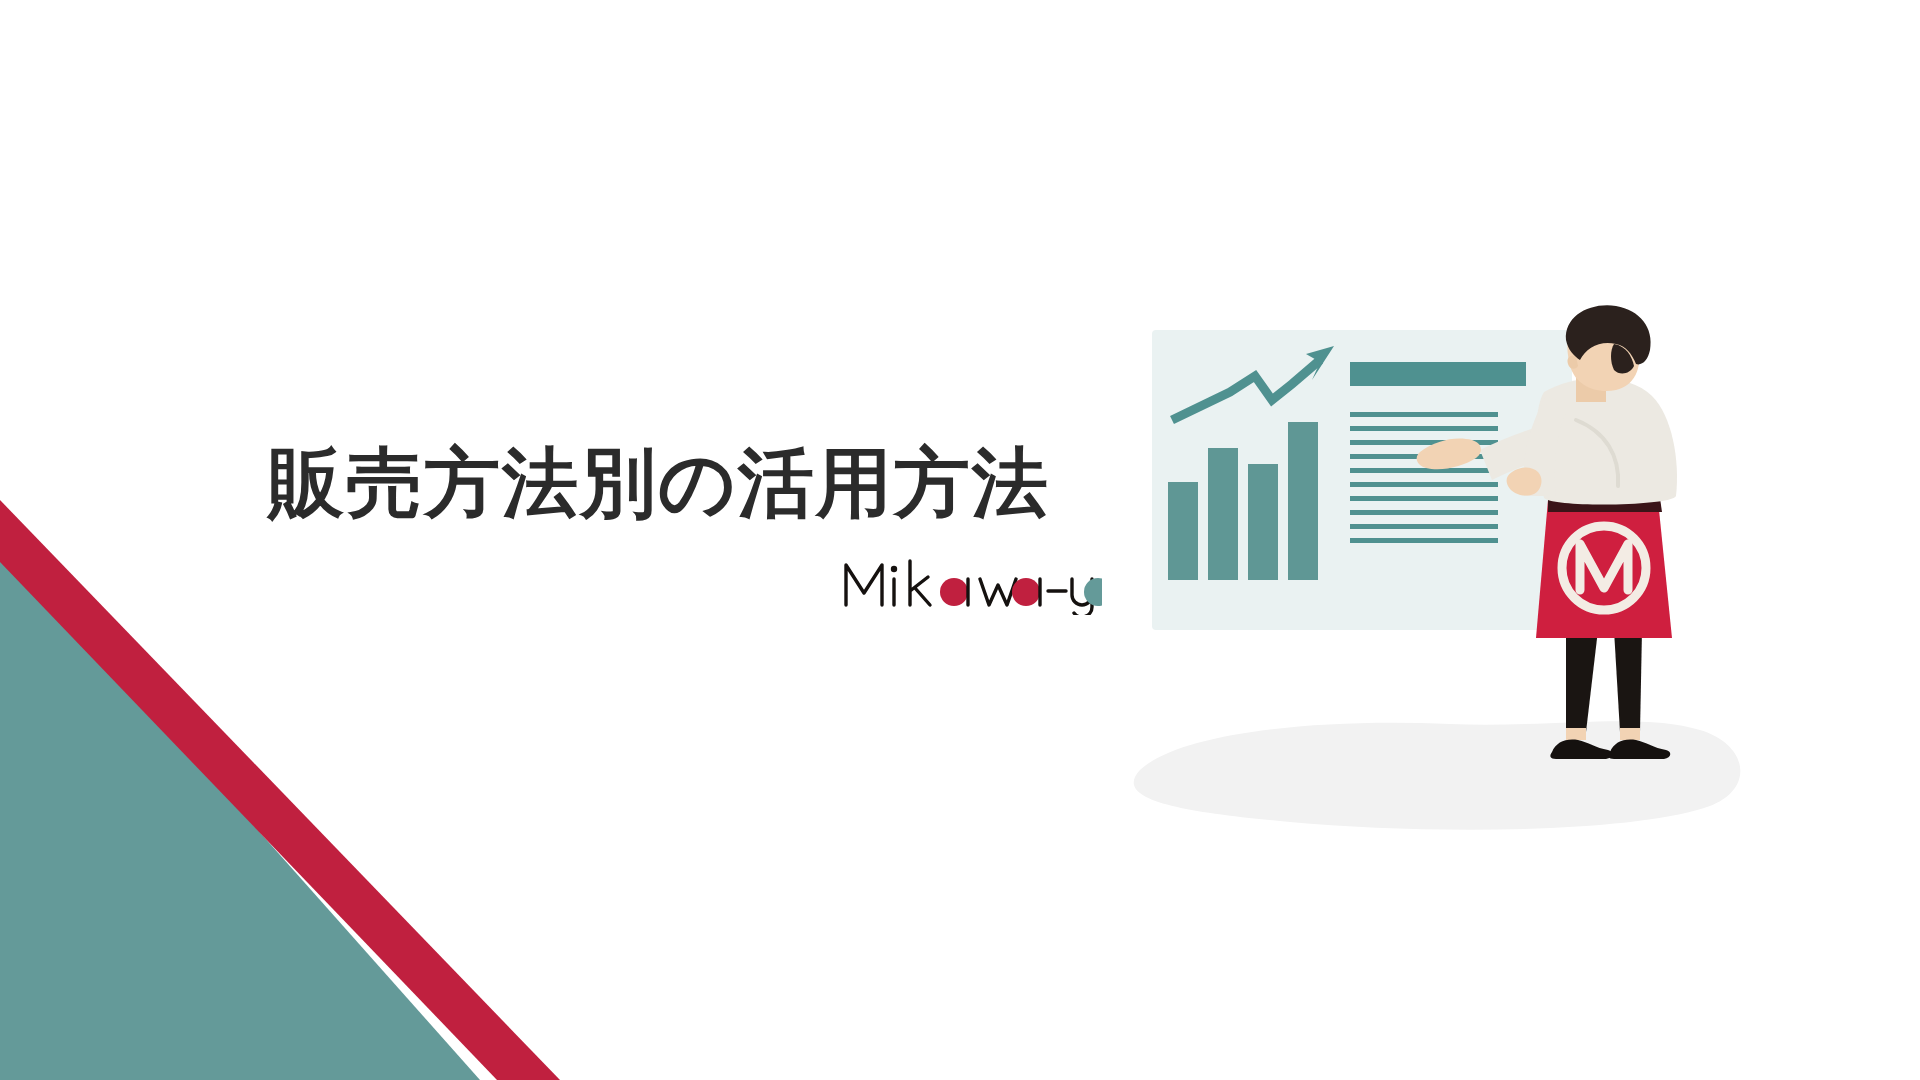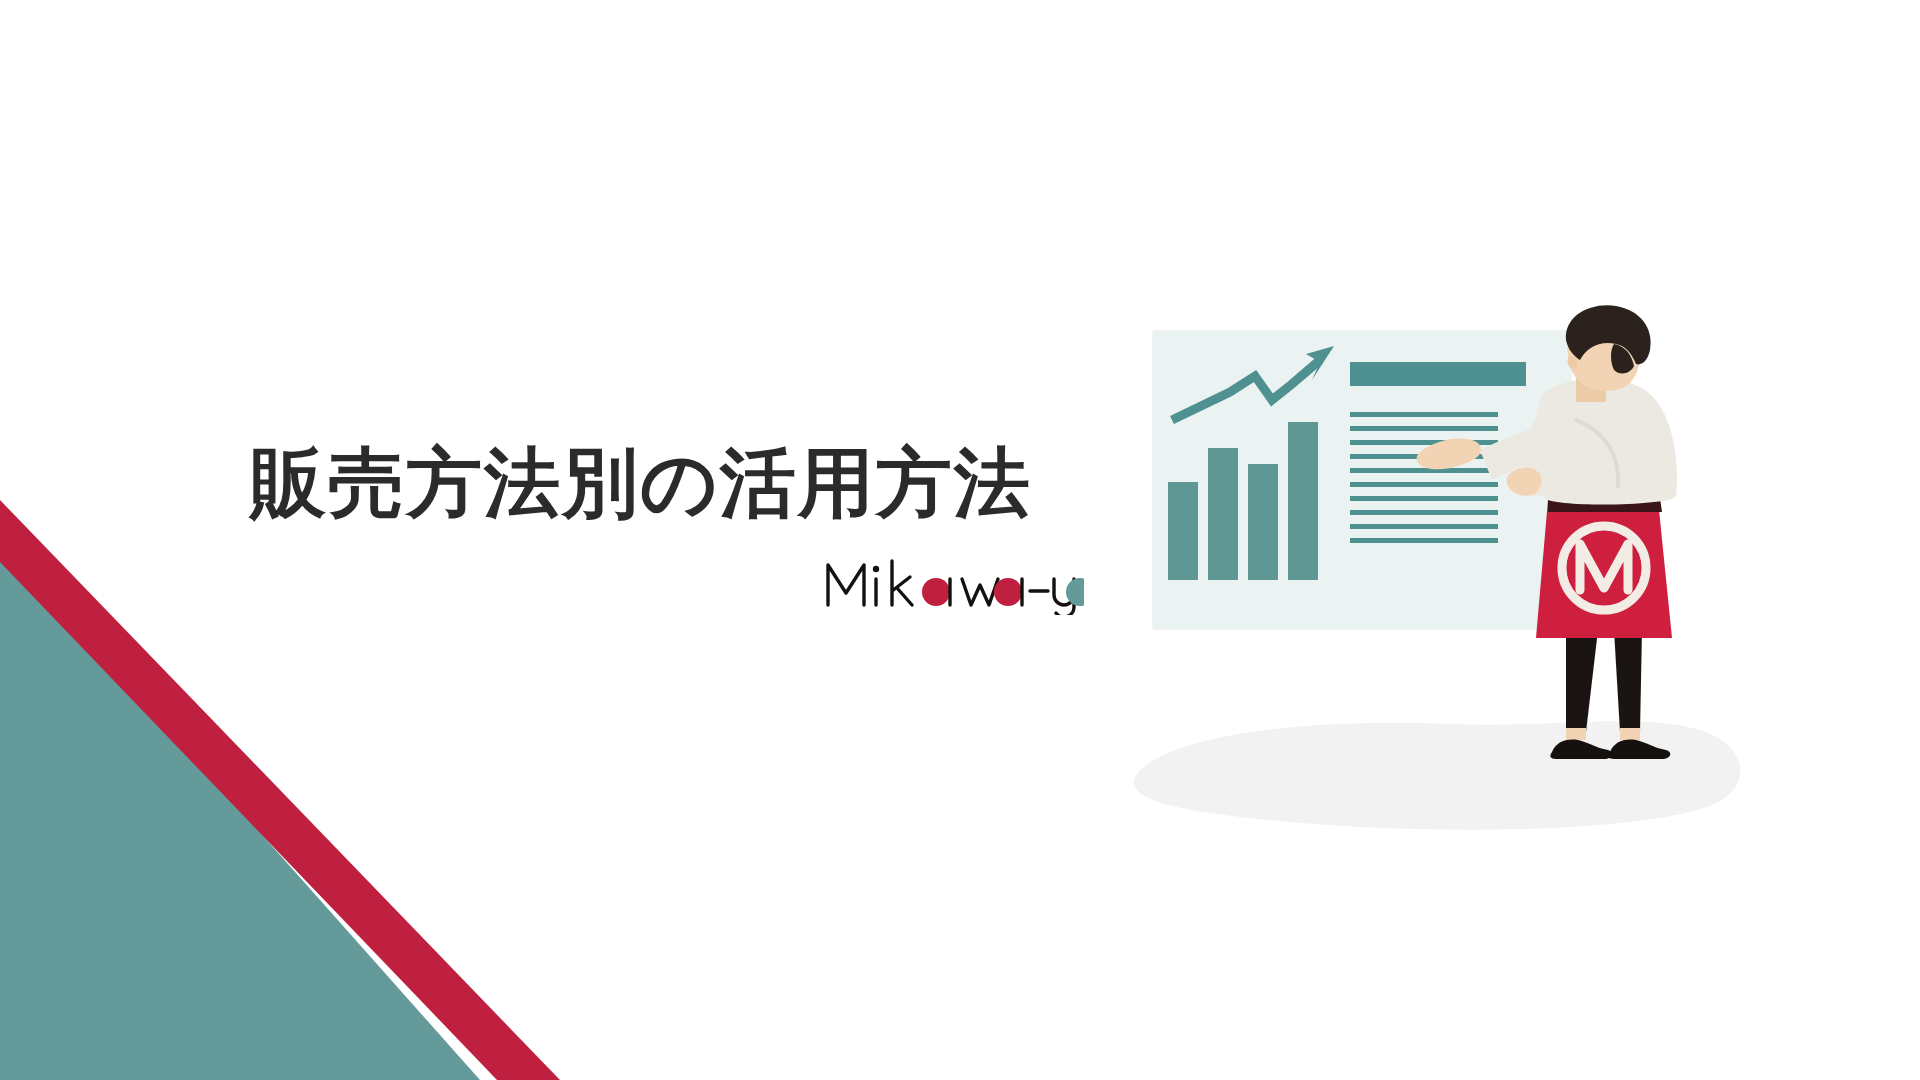--- a/index.html
+++ b/index.html
@@ -23,21 +23,21 @@
     left: 0;
     bottom: 0;
     width: 700px;
     height: 600px;
     pointer-events: none;
   }
 
   
   .title-block {
     position: absolute;
-    left: 250px;
+    left: 268px;
     top: 440px;
     width: 840px;
   }
   .slide-title {
     margin: 0;
     font-size: 76px;
     line-height: 1.12;
     font-weight: 700;
     color: #2b2b2b;
     letter-spacing: 2px;

